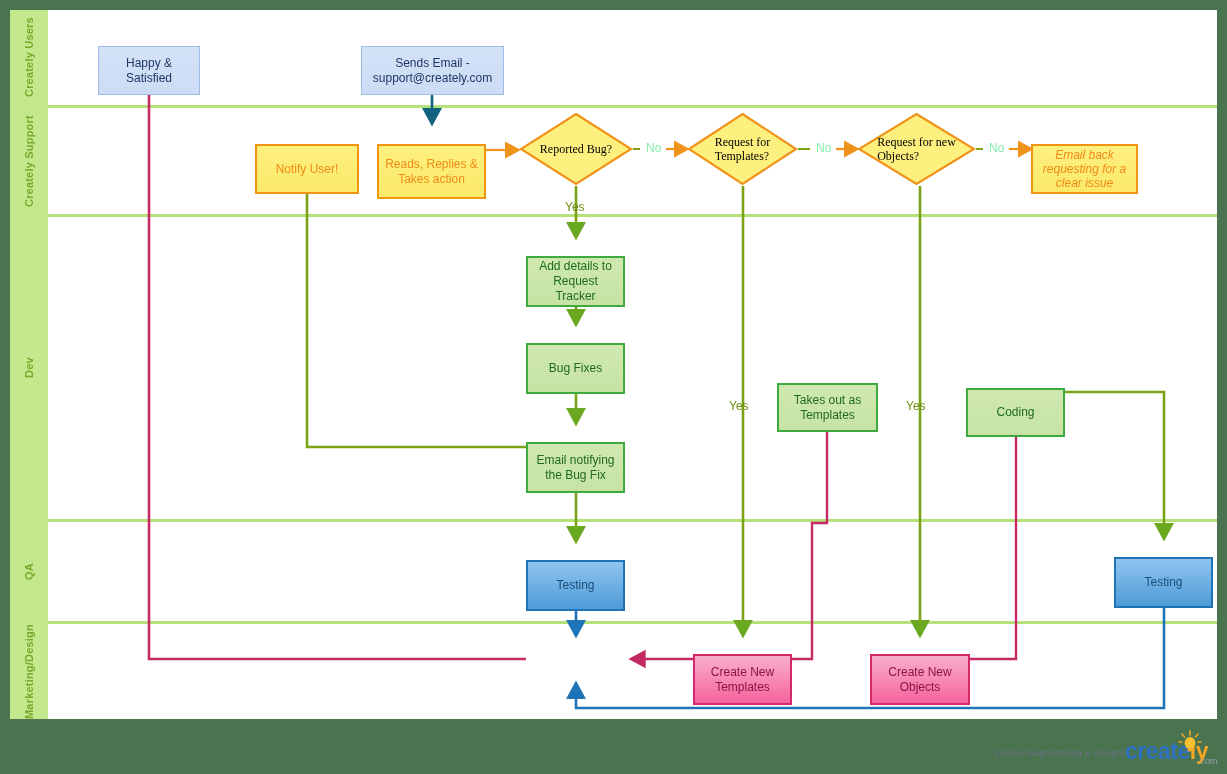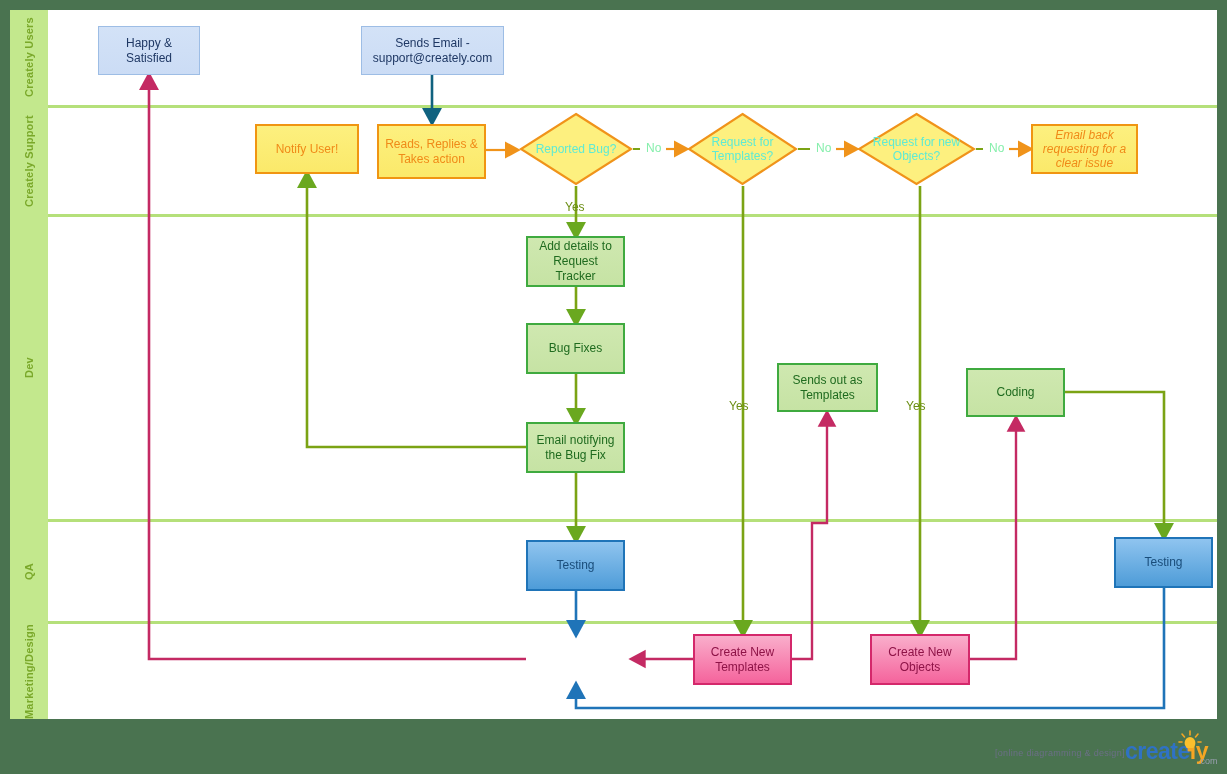--- a/index.html
+++ b/index.html
@@ -9,39 +9,39 @@
   
   .lane-strip{position:absolute;left:10px;top:10px;width:38px;height:709px;background:#c3e88d;}
   .lane-body{position:absolute;background:#ffffff;}
   .lane-sep{position:absolute;background:#b5e07a;height:3px;}
   .lane-label{position:absolute;color:#7aa82a;font-size:11px;font-weight:bold;
       writing-mode:vertical-rl;transform:rotate(180deg);white-space:nowrap;
       display:flex;align-items:center;justify-content:center;letter-spacing:0.2px;}
 
   
   .node{position:absolute;box-sizing:border-box;display:flex;align-items:center;
-      justify-content:center;text-align:center;font-size:12px;line-height:15px;padding:2px 4px;}
+      justify-content:center;text-align:center;font-size:12px;line-height:15px;padding:2px 4px;margin-top:20px;}
 
   .n-blue{background:linear-gradient(180deg,#d3e2f7 0%,#cbdcf5 100%);
       border:1.5px solid #9dbde5;color:#1f3864;}
   .n-yellow{background:linear-gradient(180deg,#fdf07f 0%,#fbe96a 100%);
       border:2px solid #f09512;color:#f08a18;}
   .n-green{background:linear-gradient(180deg,#cfe8b0 0%,#c6e3a4 100%);
       border:2px solid #3faa3f;color:#1f6b1f;}
   .n-testing{background:linear-gradient(180deg,#8fc4ef 0%,#4e9cd8 100%);
       border:2px solid #1f74b8;color:#1a4d7a;}
   .n-pink{background:linear-gradient(180deg,#f9aecb 0%,#f5639c 100%);
       border:2px solid #d4286b;color:#8e1347;}
 
   
   .diamond{position:absolute;}
   .diamond .dshape{position:absolute;inset:0;}
   .diamond .dtext{position:absolute;inset:0;display:flex;align-items:center;
-      justify-content:center;text-align:center;font-size:12px;line-height:14px;
-      color:#5eead4;pointer-events:none;padding:0 6px;box-sizing:border-box;}
+      justify-content:center;text-align:left;font-size:12px;line-height:14px;
+      color:#000000;pointer-events:none;padding:0 6px;box-sizing:border-box;font-family:Liberation Serif, serif;}
 
   
   .edge-lbl{position:absolute;font-size:12px;color:#6b8e13;background:transparent;
       white-space:nowrap;}
   .edge-lbl.no{color:#86efac;}
 
   
   #wires{position:absolute;left:0;top:0;width:1227px;height:774px;pointer-events:none;}
 
   
@@ -194,21 +194,21 @@
   <div class="node n-green" style="left:526px;top:323px;width:99px;height:51px;">
     <span style="white-space:pre-line;text-align:right;">Bug Fixes</span>
   </div>
 
   <div class="node n-green" style="left:526px;top:422px;width:99px;height:51px;">
     <span style="white-space:pre-line;">Email notifying
 the Bug Fix</span>
   </div>
 
   <div class="node n-green" style="left:777px;top:363px;width:101px;height:49px;">
-    <span style="white-space:pre-line;">Sends out as
+    <span style="white-space:pre-line;">Takes out as
 Templates</span>
   </div>
 
   <div class="node n-green" style="left:966px;top:368px;width:99px;height:49px;">
     <span style="white-space:pre-line;">Coding</span>
   </div>
 
   <div class="node n-testing" style="left:526px;top:540px;width:99px;height:51px;">
     <span style="white-space:pre-line;">Testing</span>
   </div>

